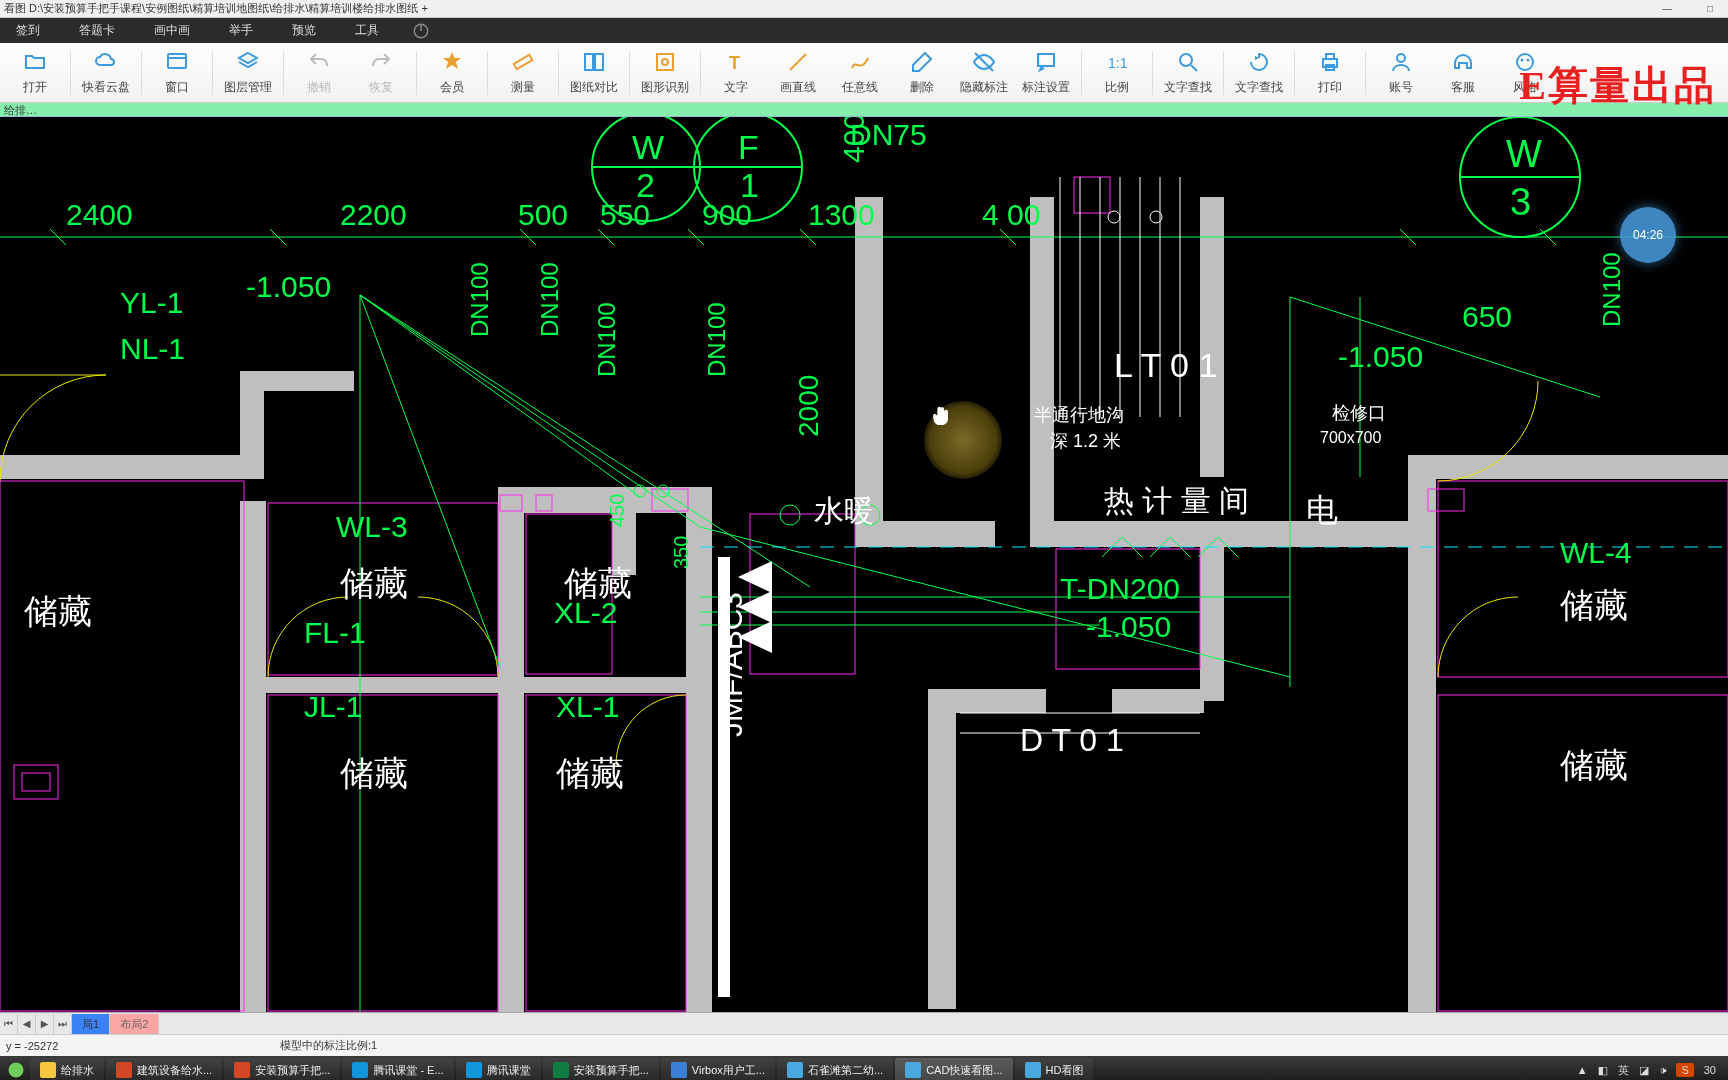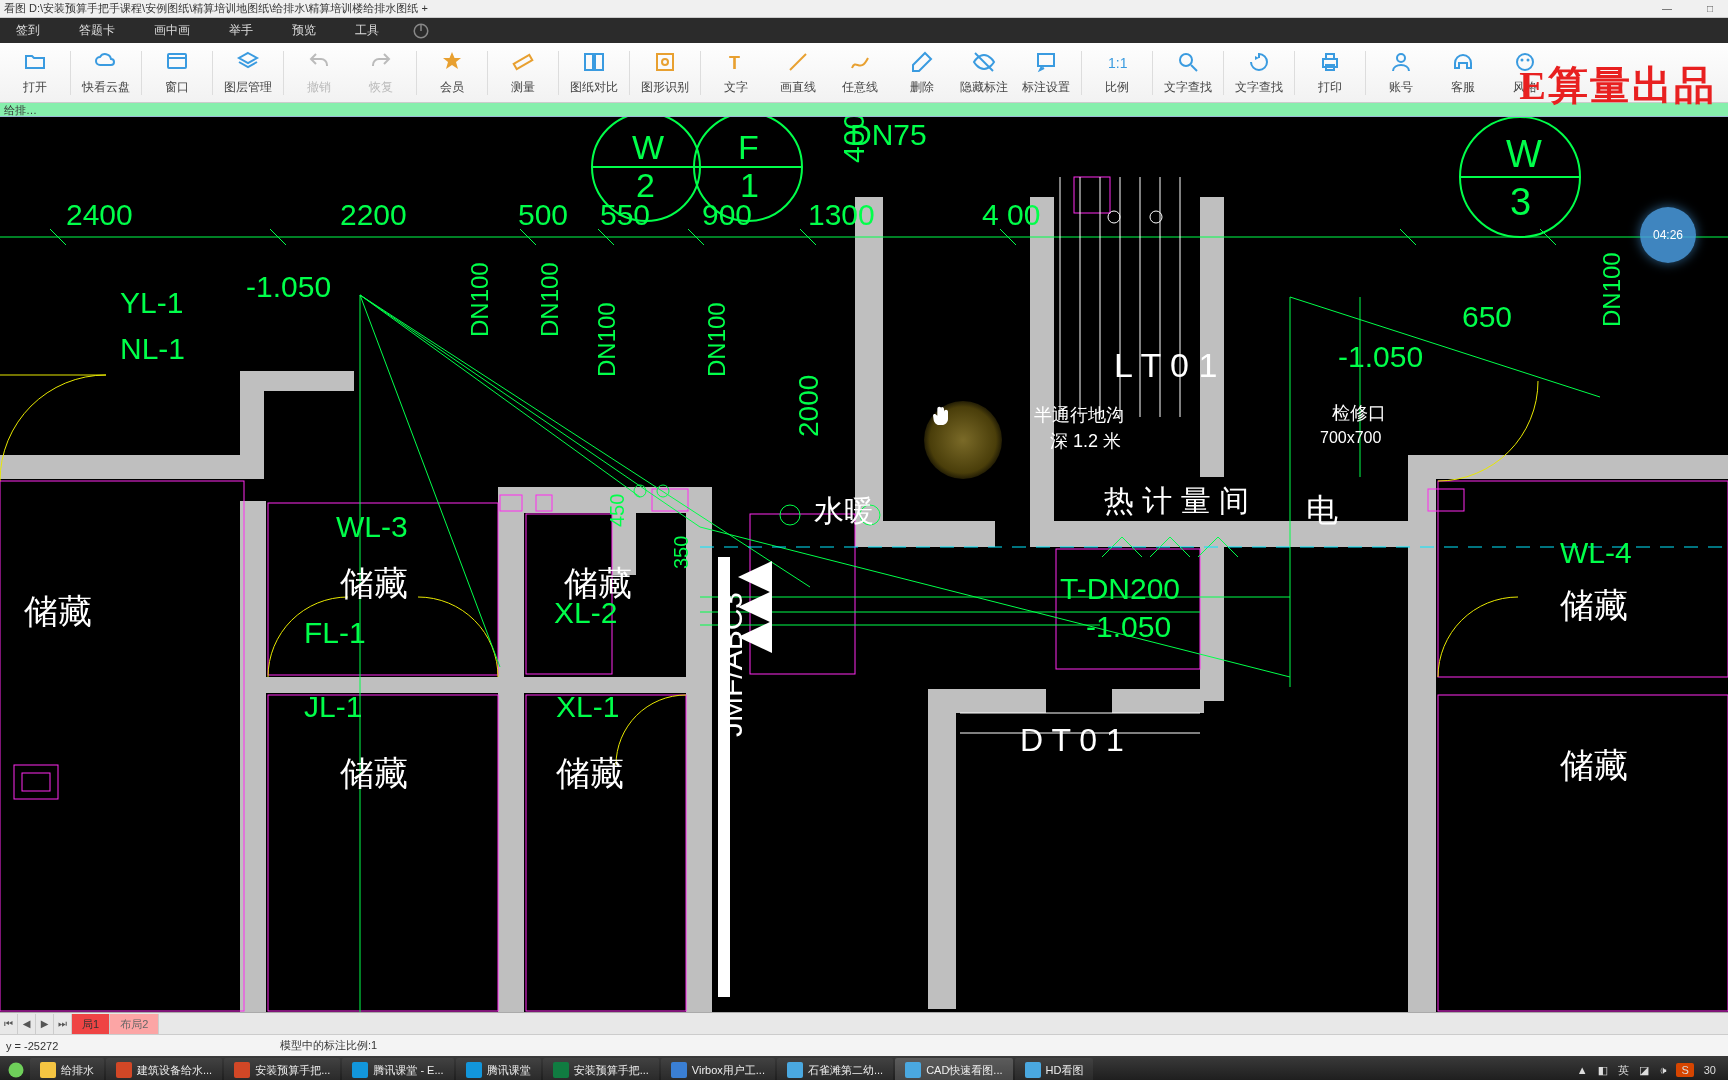--- a/index.html
+++ b/index.html
@@ -22,29 +22,29 @@
 .tool-btn .icon { width: 26px; height: 26px; display: flex; align-items: center; justify-content: center; }
 .sep { width: 1px; height: 44px; background: #ddd; margin: 0 4px; }
 .watermark { position: absolute; right: 6px; top: 2px; font-size: 40px; color: #e82020; font-weight: bold; font-family: "SimSun", serif; letter-spacing: 2px; }
 
 
 .doctab { height: 14px; background: #86efac; font-size: 11px; color: #333; padding-left: 4px; border-bottom: 1px solid #9cb8d8; line-height: 14px; }
 
 
 .canvas { position: relative; width: 1728px; height: 895px; background: #000; overflow: hidden; }
 .canvas svg { position: absolute; top: 0; left: 0; }
-.timestamp { position: absolute; top: 90px; right: 32px; width: 56px; height: 56px; border-radius: 50%; background: rgba(74,156,224,.85); display: flex; align-items: center; justify-content: center; color: #fff; font-size: 12px; box-shadow: 0 0 12px rgba(74,156,224,.6); }
+.timestamp { position: absolute; top: 90px; right: 52px; width: 56px; height: 56px; border-radius: 50%; background: rgba(74,156,224,.85); display: flex; align-items: center; justify-content: center; color: #fff; font-size: 12px; box-shadow: 0 0 12px rgba(74,156,224,.6); }
 .cursor-spot { position: absolute; top: 284px; left: 924px; width: 78px; height: 78px; border-radius: 50%; background: radial-gradient(circle,#7a6a28 0%, #4a3e0a 60%, rgba(0,0,0,0) 80%); display: flex; align-items: center; justify-content: center; }
 .cursor-hand { font-size: 30px; }
 
 
 .layout-tabs { height: 22px; background: #e8e8e8; display: flex; align-items: center; font-size: 11px; border-top: 1px solid #aaa; }
 .lt-arrows { display: flex; gap: 0; }
 .lt-arrow { width: 18px; height: 20px; display: flex; align-items: center; justify-content: center; color: #555; font-size: 10px; border-right: 1px solid #ccc; }
-.lt-tab { padding: 0 10px; line-height: 20px; border-right: 1px solid #ccc; background: #ef4444; color: #333; }
+.lt-tab { padding: 0 10px; line-height: 20px; border-right: 1px solid #ccc; background: #3b82f6; color: #333; }
 .lt-tab.inactive { background: #fca5a5; color: #666; }
 
 
 .statusbar { height: 22px; background: #f4f4f4; display: flex; align-items: center; font-size: 11px; color: #333; border-top: 1px solid #ccc; }
 .status-left { width: 260px; padding-left: 6px; }
 .status-mid { padding-left: 20px; }
 
 
 .taskbar { height: 28px; background: linear-gradient(#3a3a3a,#1a1a1a); display: flex; align-items: center; font-size: 11px; color: #eee; gap: 2px; padding: 0 4px; }
 .task-item { display: flex; align-items: center; gap: 5px; padding: 2px 10px; height: 24px; border-radius: 2px; background: rgba(255,255,255,.05); max-width: 145px; overflow: hidden; white-space: nowrap; }

